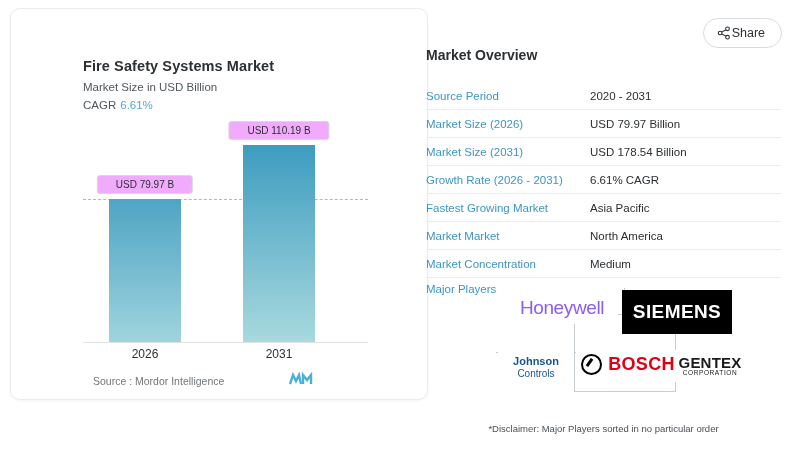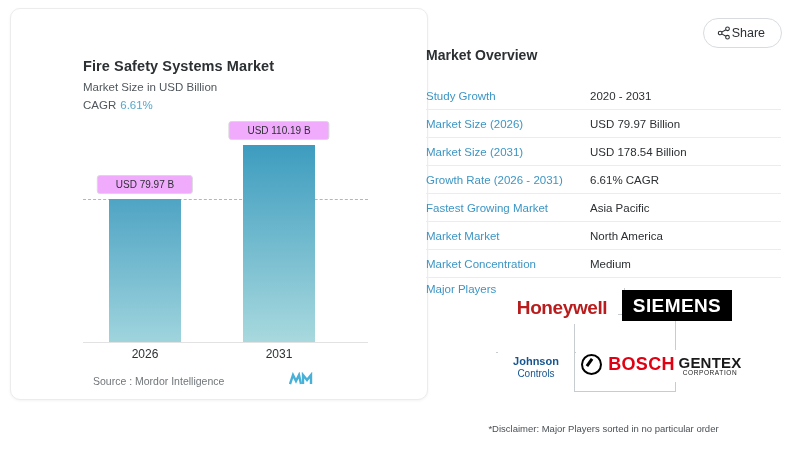--- a/index.html
+++ b/index.html
@@ -201,24 +201,24 @@
   .logo-box {
     position: absolute;
     background: #ffffff;
     display: flex;
     align-items: center;
     justify-content: center;
     box-sizing: border-box;
   }
   .honeywell {
     left: 10px; top: 4px; width: 112px; height: 32px;
-    color: #b91c1c; font-size: 19px; font-weight: bold; letter-spacing: -.4px;
+    color: #8b5cf6; font-size: 19px; font-weight: normal; letter-spacing: -.4px;
   }
   .siemens {
-    left: 126px; top: 2px; width: 110px; height: 31px;
+    left: 126px; top: 2px; width: 110px; height: 44px;
     background: #000000; color: #ffffff; font-size: 19px; font-weight: bold;
     letter-spacing: .4px;
   }
   .bosch-box {
     left: 85px; top: 62px; width: 94px; height: 28px;
     color: #e00012; font-size: 18px; font-weight: bold; letter-spacing: .3px;
     gap: 6px;
   }
   .gentex {
     left: 178px; top: 62px; width: 72px; height: 32px;
@@ -302,21 +302,21 @@
       <line x1="5.4" y1="7" x2="10.2" y2="4.2" stroke="#2c3033" stroke-width="1.2"></line>
       <line x1="5.4" y1="9" x2="10.2" y2="11.8" stroke="#2c3033" stroke-width="1.2"></line>
     </svg>
     <span>Share</span>
   </div>
 
   <div class="overview-title">Market Overview</div>
 
   <div class="table">
     <div class="trow">
-      <div class="tlabel">Study Growth</div>
+      <div class="tlabel">Source Period</div>
       <div class="tvalue">2020 - 2031</div>
     </div>
     <div class="trow">
       <div class="tlabel">Market Size (2026)</div>
       <div class="tvalue">USD 79.97 Billion</div>
     </div>
     <div class="trow">
       <div class="tlabel">Market Size (2031)</div>
       <div class="tvalue">USD 178.54 Billion</div>
     </div>

